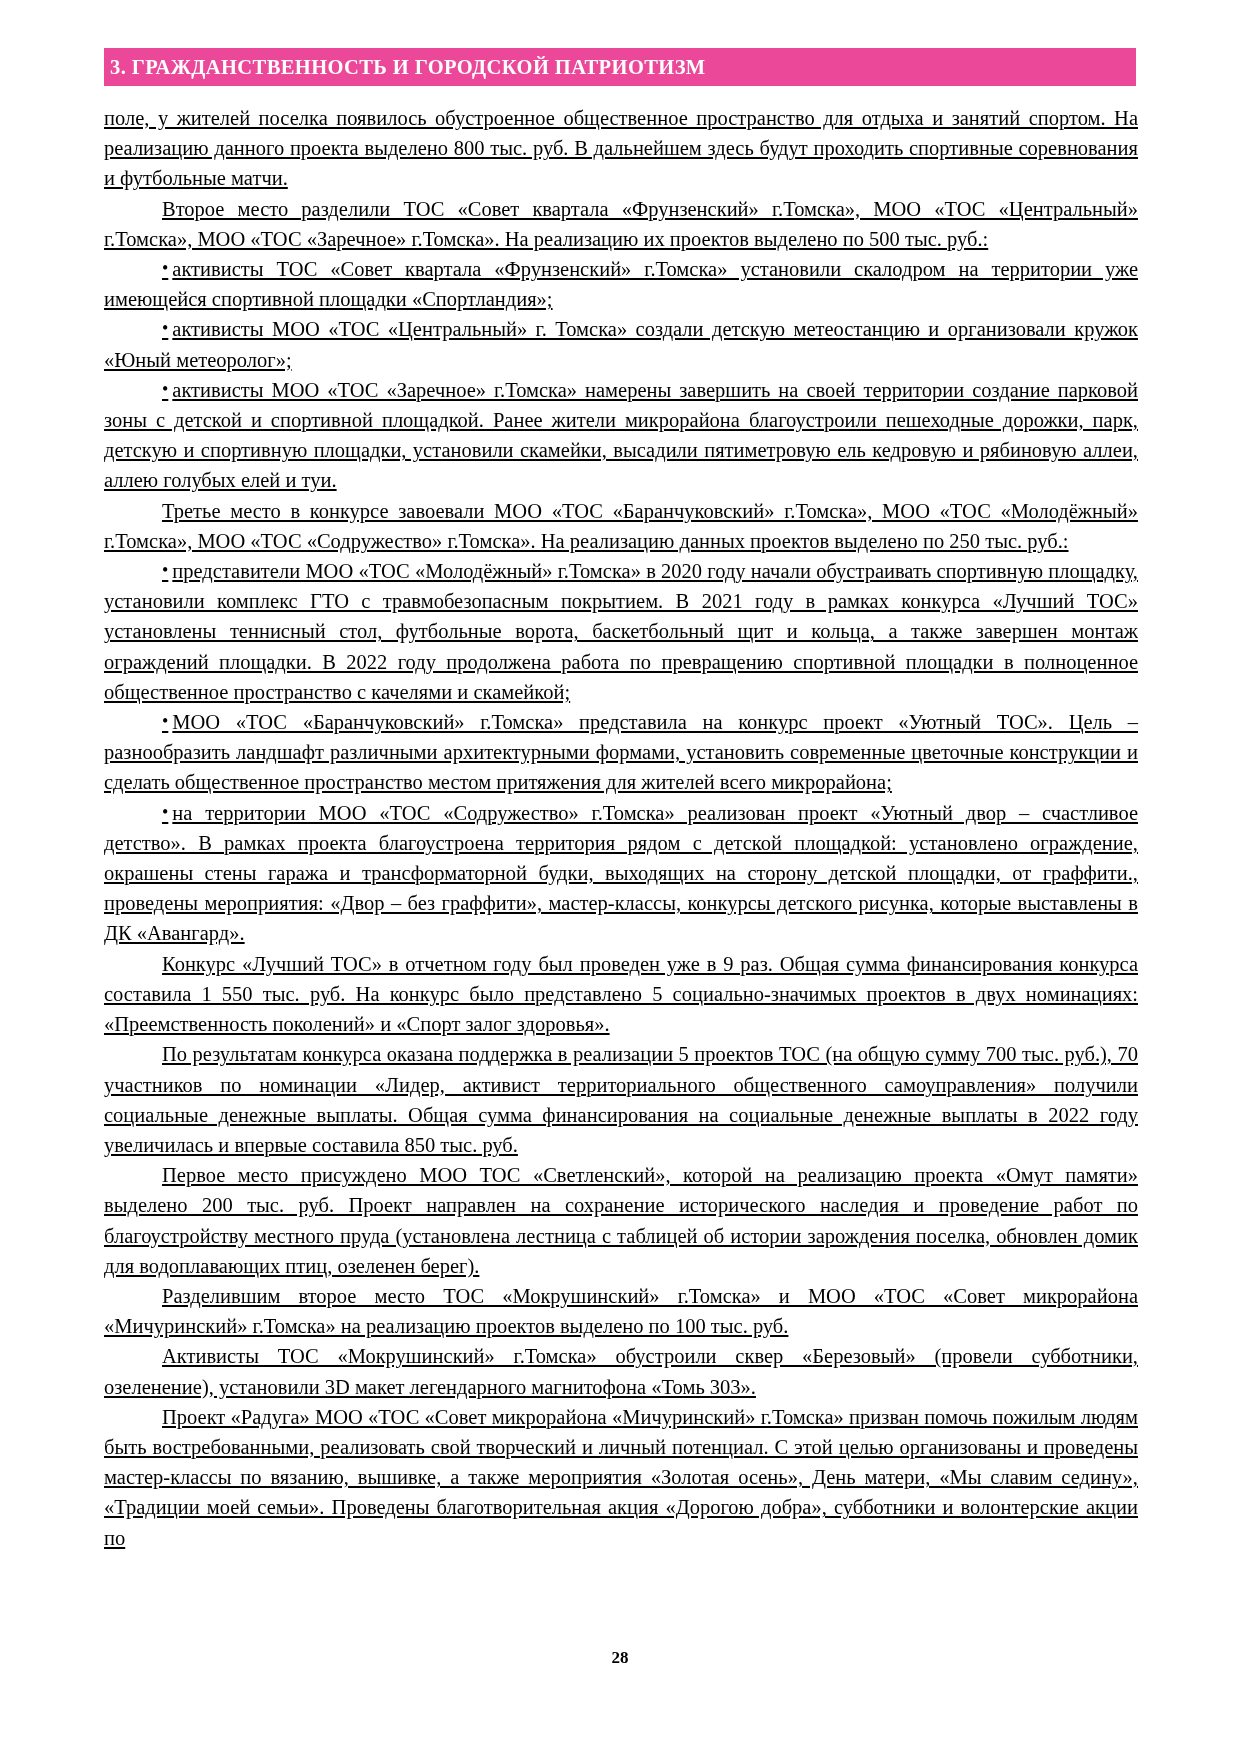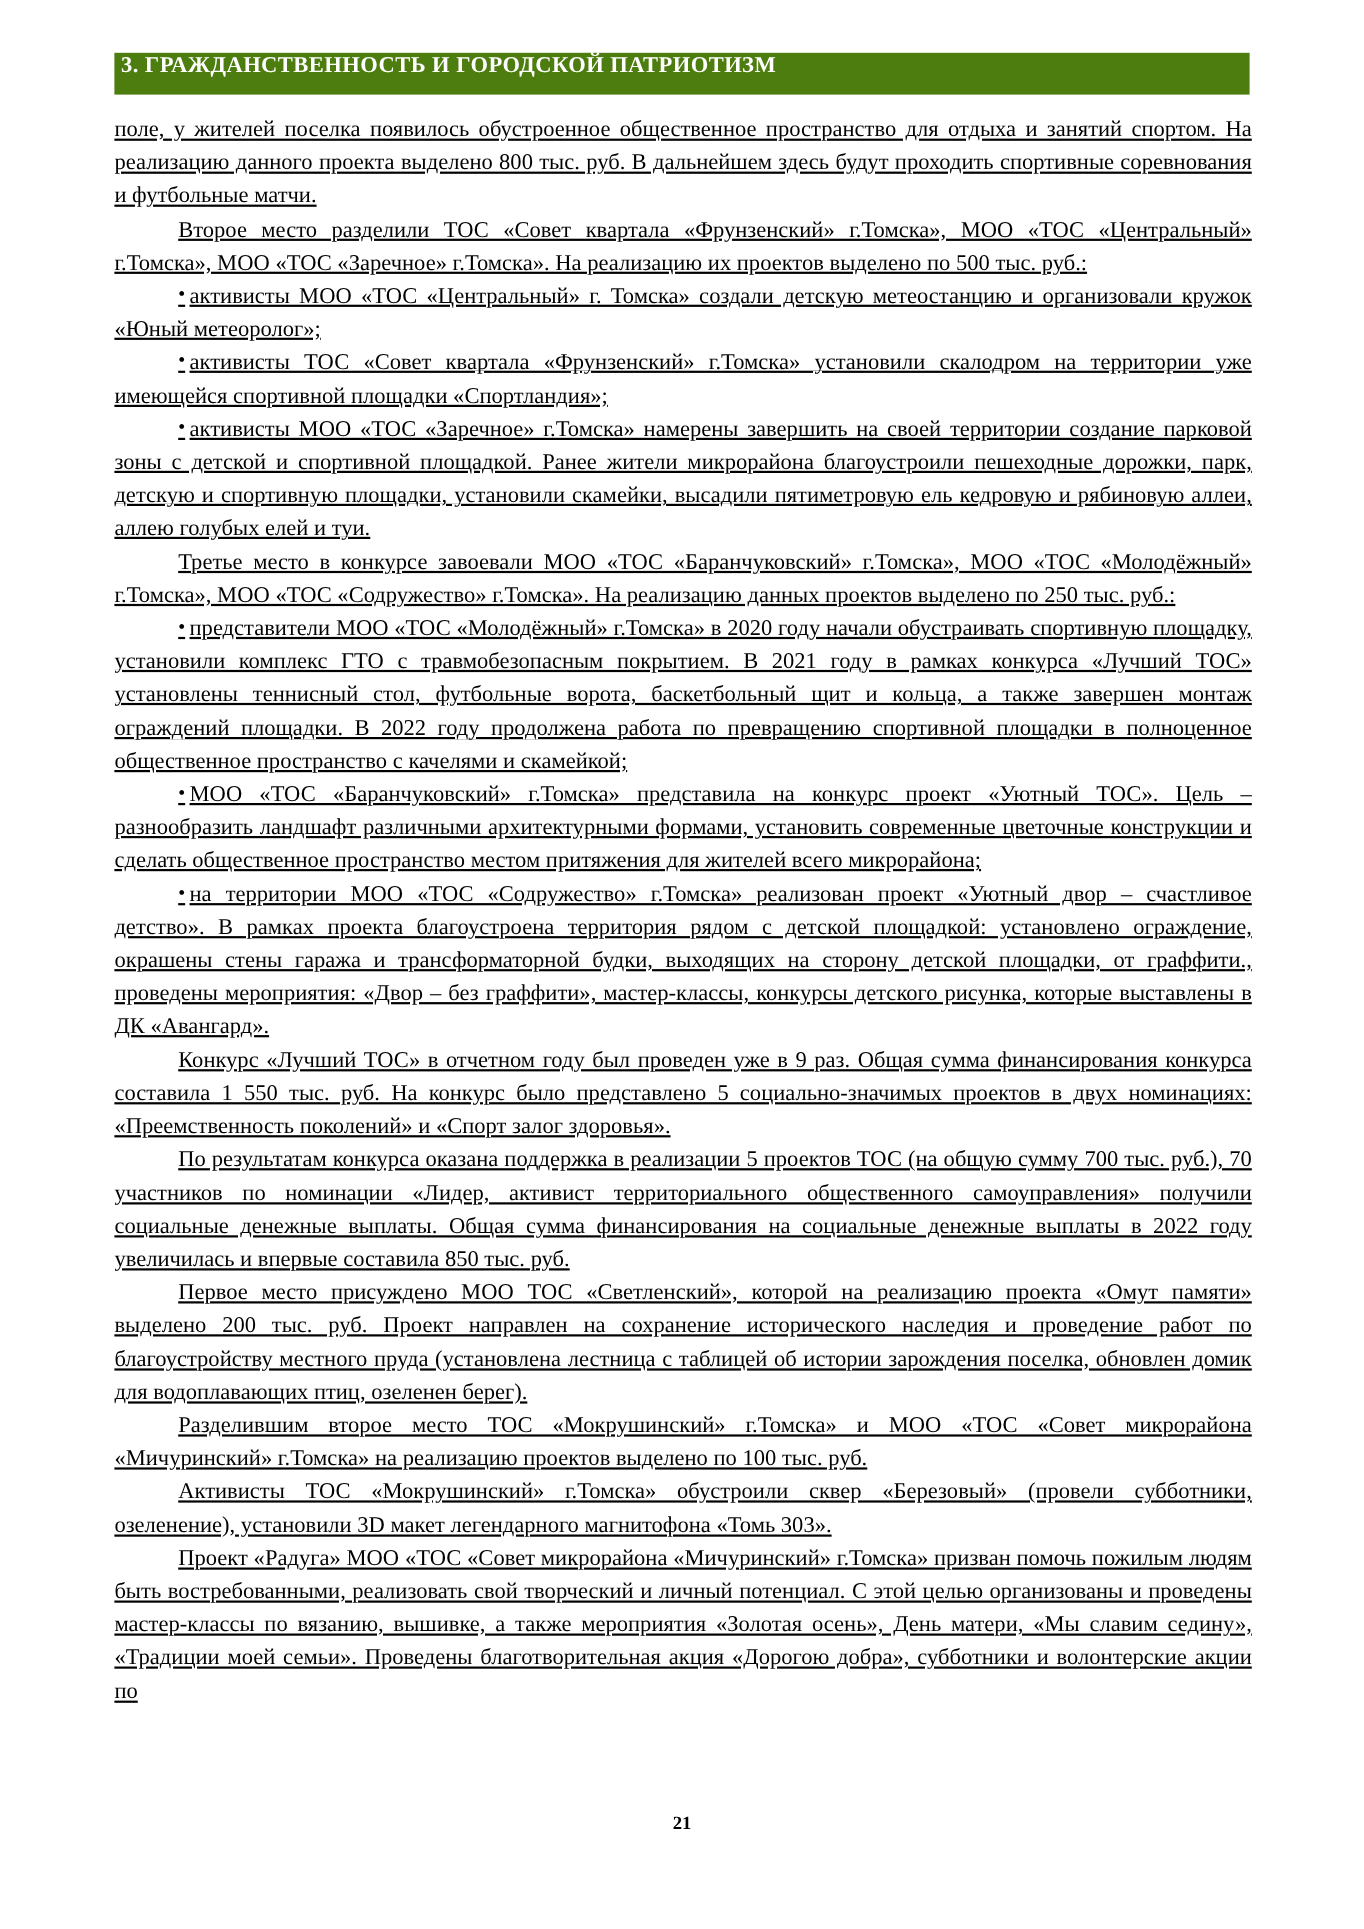--- a/index.html
+++ b/index.html
@@ -21,22 +21,23 @@
     height: 1754px;
     box-sizing: border-box;
     padding: 0;
   }
   .header-band {
     position: absolute;
     top: 48px;
     left: 104px;
     width: 1032px;
     height: 38px;
-    background: #4d7c0f;
+    background: #ec4899;
     display: flex;
+    align-items: center;
     box-sizing: border-box;
   }
   .header-band .header-text {
     font-family: "Liberation Serif", serif;
     font-weight: bold;
     font-size: 20.5px;
     letter-spacing: 0.4px;
     color: #ffffff;
     padding-left: 6px;
     white-space: nowrap;
@@ -88,23 +89,23 @@
   <div class="header-band">
     <div class="header-text">3. ГРАЖДАНСТВЕННОСТЬ И ГОРОДСКОЙ ПАТРИОТИЗМ</div>
   </div>
 
   <div class="content">
 
     <p class="plain">поле, у жителей поселка появилось обустроенное общественное пространство для отдыха и занятий спортом. На реализацию данного проекта выделено 800 тыс. руб. В дальнейшем здесь будут проходить спортивные соревнования и футбольные матчи.</p>
 
     <p class="indent">Второе место разделили ТОС «Совет квартала «Фрунзенский» г.Томска», МОО «ТОС «Центральный» г.Томска», МОО «ТОС «Заречное» г.Томска». На реализацию их проектов выделено по 500 тыс. руб.:</p>
 
+    <p class="bullet"><span class="bul">•</span><span>активисты ТОС «Совет квартала «Фрунзенский» г.Томска» установили скалодром на территории уже имеющейся спортивной площадки «Спортландия»;</span></p>
+
     <p class="bullet"><span class="bul">•</span><span>активисты МОО «ТОС «Центральный» г. Томска» создали детскую метеостанцию и организовали кружок «Юный метеоролог»;</span></p>
-
-    <p class="bullet"><span class="bul">•</span><span>активисты ТОС «Совет квартала «Фрунзенский» г.Томска» установили скалодром на территории уже имеющейся спортивной площадки «Спортландия»;</span></p>
 
     <p class="bullet"><span class="bul">•</span><span>активисты МОО «ТОС «Заречное» г.Томска» намерены завершить на своей территории создание парковой зоны с детской и спортивной площадкой. Ранее жители микрорайона благоустроили пешеходные дорожки, парк, детскую и спортивную площадки, установили скамейки, высадили пятиметровую ель кедровую и рябиновую аллеи, аллею голубых елей и туи.</span></p>
 
     <p class="indent">Третье место в конкурсе завоевали МОО «ТОС «Баранчуковский» г.Томска», МОО «ТОС «Молодёжный» г.Томска», МОО «ТОС «Содружество» г.Томска». На реализацию данных проектов выделено по 250 тыс. руб.:</p>
 
     <p class="bullet"><span class="bul">•</span><span>представители МОО «ТОС «Молодёжный» г.Томска» в 2020 году начали обустраивать спортивную площадку, установили комплекс ГТО с травмобезопасным покрытием. В 2021 году в рамках конкурса «Лучший ТОС» установлены теннисный стол, футбольные ворота, баскетбольный щит и кольца, а также завершен монтаж ограждений площадки. В 2022 году продолжена работа по превращению спортивной площадки в полноценное общественное пространство с качелями и скамейкой;</span></p>
 
     <p class="bullet"><span class="bul">•</span><span>МОО «ТОС «Баранчуковский» г.Томска» представила на конкурс проект «Уютный ТОС». Цель – разнообразить ландшафт различными архитектурными формами, установить современные цветочные конструкции и сделать общественное пространство местом притяжения для жителей всего микрорайона;</span></p>
 
     <p class="bullet"><span class="bul">•</span><span>на территории МОО «ТОС «Содружество» г.Томска» реализован проект «Уютный двор – счастливое детство». В рамках проекта благоустроена территория рядом с детской площадкой: установлено ограждение, окрашены стены гаража и трансформаторной будки, выходящих на сторону детской площадки, от граффити., проведены мероприятия: «Двор – без граффити», мастер-классы, конкурсы детского рисунка, которые выставлены в ДК «Авангард».</span></p>
@@ -116,15 +117,15 @@
     <p class="indent">Первое место присуждено МОО ТОС «Светленский», которой на реализацию проекта «Омут памяти» выделено 200 тыс. руб. Проект направлен на сохранение исторического наследия и проведение работ по благоустройству местного пруда (установлена лестница с таблицей об истории зарождения поселка, обновлен домик для водоплавающих птиц, озеленен берег).</p>
 
     <p class="indent">Разделившим второе место ТОС «Мокрушинский» г.Томска» и МОО «ТОС «Совет микрорайона «Мичуринский» г.Томска» на реализацию проектов выделено по 100 тыс. руб.</p>
 
     <p class="indent">Активисты ТОС «Мокрушинский» г.Томска» обустроили сквер «Березовый» (провели субботники, озеленение), установили 3D макет легендарного магнитофона «Томь 303».</p>
 
     <p class="indent">Проект «Радуга» МОО «ТОС «Совет микрорайона «Мичуринский» г.Томска» призван помочь пожилым людям быть востребованными, реализовать свой творческий и личный потенциал. С этой целью организованы и проведены мастер-классы по вязанию, вышивке, а также мероприятия «Золотая осень», День матери, «Мы славим седину», «Традиции моей семьи». Проведены благотворительная акция «Дорогою добра», субботники и волонтерские акции по</p>
 
   </div>
 
-  <div class="footer">21</div>
+  <div class="footer">28</div>
 
 </div>
 
 </body></html>

